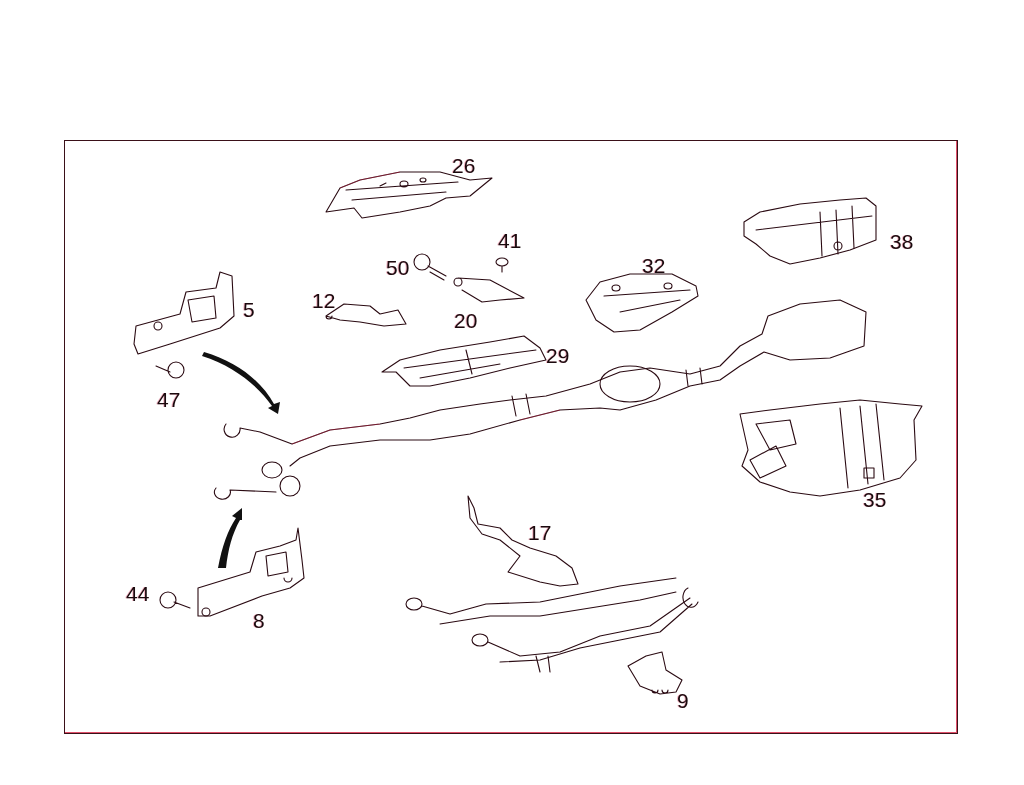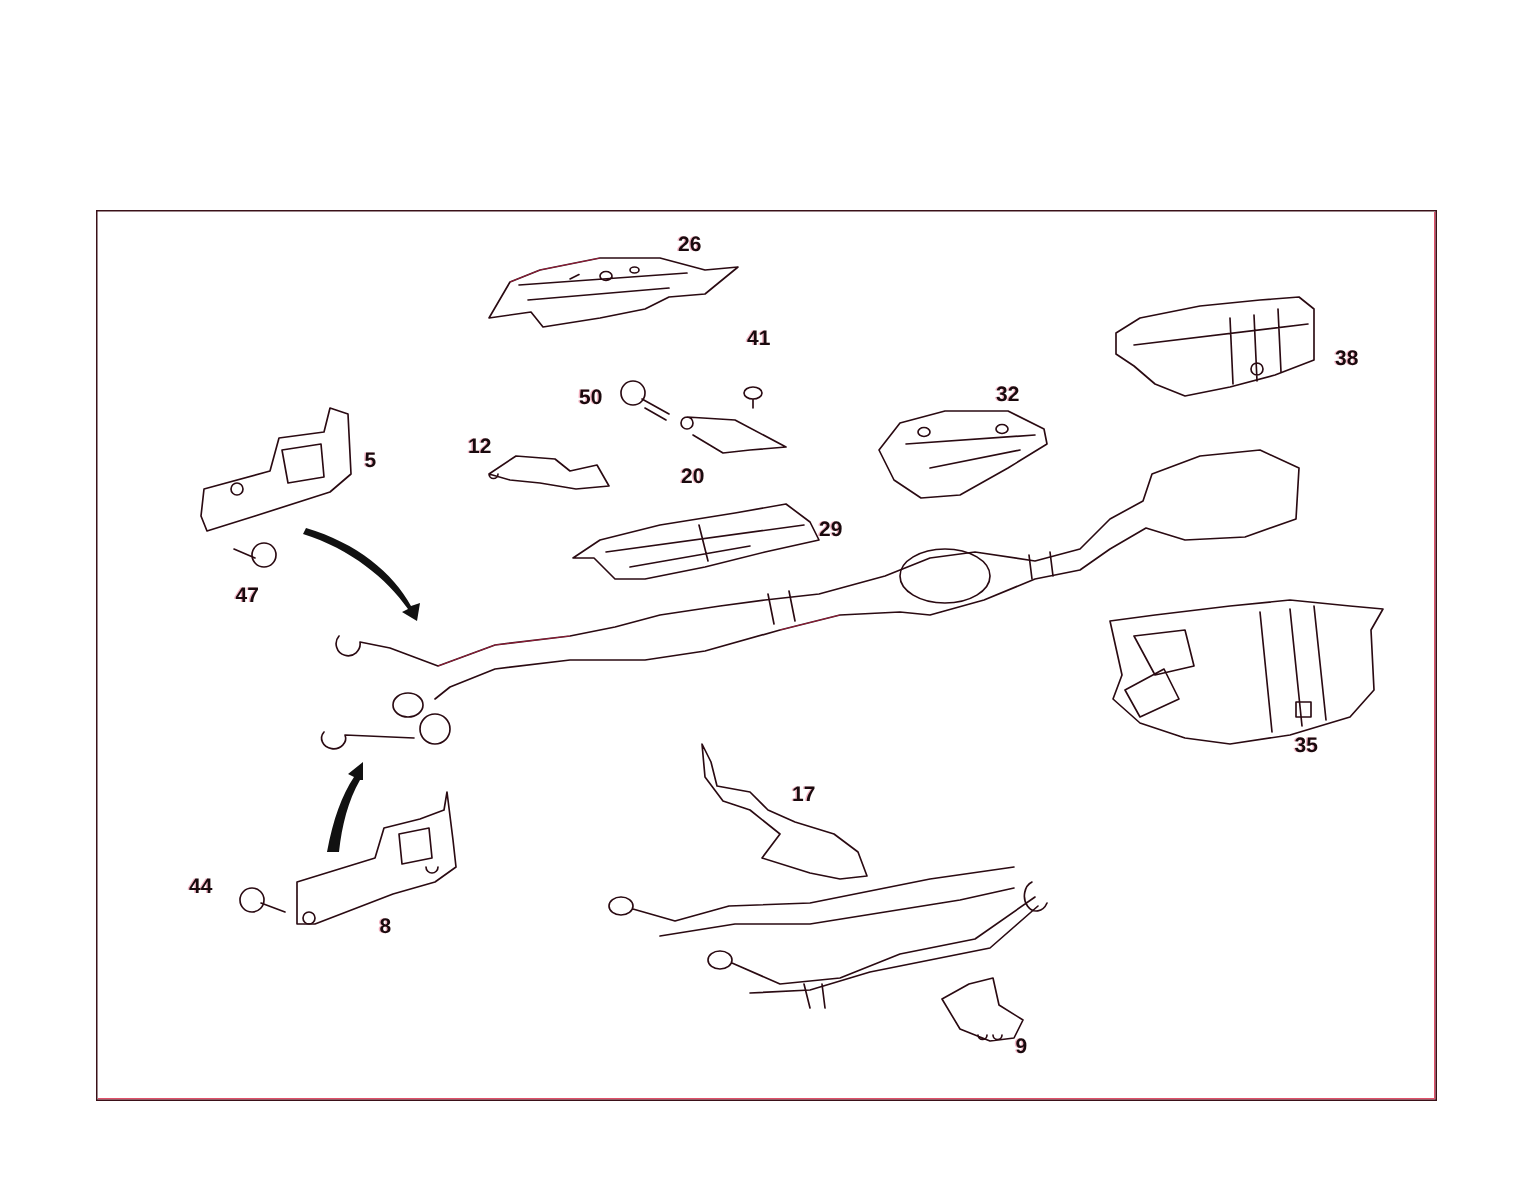--- a/index.html
+++ b/index.html
@@ -1,19 +1,19 @@
 <!DOCTYPE html>
 <html><head>
 <meta charset="utf-8">
 <style>
   html, body { margin:0; padding:0; background:#ffffff; }
   body { width:1024px; height:785px; position:relative; overflow:hidden; font-family:"Liberation Sans", sans-serif; }
   #frame { position:absolute; left:64px; top:140px; width:894px; height:594px; border:1.5px solid #3a1018; box-shadow: -1px -1px 0 #e0506a inset; box-sizing:border-box; }
   svg#diagram { position:absolute; left:0; top:0; width:1024px; height:785px; }
-  .lbl { position:absolute; font-size:14px; color:#1a0a0e; line-height:1; text-shadow: -1px 0 0 rgba(220,40,80,0.35); font-weight: bold; }
+  .lbl { position:absolute; font-size:21px; color:#1a0a0e; line-height:1; text-shadow: -1px 0 0 rgba(220,40,80,0.35); }
   .part { fill:none; stroke:#2a0a12; stroke-width:1.1; stroke-linejoin:round; stroke-linecap:round; }
   .parthi { fill:none; stroke:#d8284f; stroke-width:0.6; opacity:0.7; }
   .arrow { fill:#111; stroke:none; }
 </style>
 </head>
 <body>
 
 <div id="frame"></div>
 
 <svg id="diagram" viewBox="0 0 1024 785">
@@ -98,23 +98,23 @@
   <g>
     <path class="part" d="M628,666 L646,656 L662,652 L666,670 L682,680 L676,692 L660,694 L640,686 Z M652,690 a3,3 0 1,0 6,0 M662,690 a3,3 0 1,0 6,0"></path>
   </g>
 
   <path class="arrow" d="M204,352 C238,362 262,382 274,404 L280,402 L278,414 L268,408 L272,406 C258,386 234,366 202,356 Z"></path>
   <path class="arrow" d="M218,568 C222,546 228,530 236,518 L232,516 L242,508 L242,520 L240,520 C232,534 228,550 226,568 Z"></path>
 </svg>
 
 <span class="lbl" style="left:452px;top:155px;">26</span>
 <span class="lbl" style="left:878px;top:231px;margin-left:12px;">38</span>
-<span class="lbl" style="left:498px;top:218px;text-align:center;">41</span>
+<span class="lbl" style="left:498px;top:230px;text-align:center;">41</span>
 <span class="lbl" style="left:386px;top:257px;">50</span>
-<span class="lbl" style="left:664px;top:255px;text-align:center;">32</span>
+<span class="lbl" style="left:642px;top:255px;text-align:center;">32</span>
 <span class="lbl" style="left:312px;top:290px;">12</span>
 <span class="lbl" style="left:454px;top:294px;margin-top:16px;">20</span>
 <span class="lbl" style="left:243px;top:299px;">5</span>
 <span class="lbl" style="left:546px;top:345px;">29</span>
 <span class="lbl" style="left:157px;top:389px;">47</span>
 <span class="lbl" style="left:863px;top:489px;">35</span>
 <span class="lbl" style="left:528px;top:522px;">17</span>
 <span class="lbl" style="left:126px;top:583px;text-align:right;">44</span>
 <span class="lbl" style="left:253px;top:610px;">8</span>
 <span class="lbl" style="left:677px;top:690px;">9</span>

